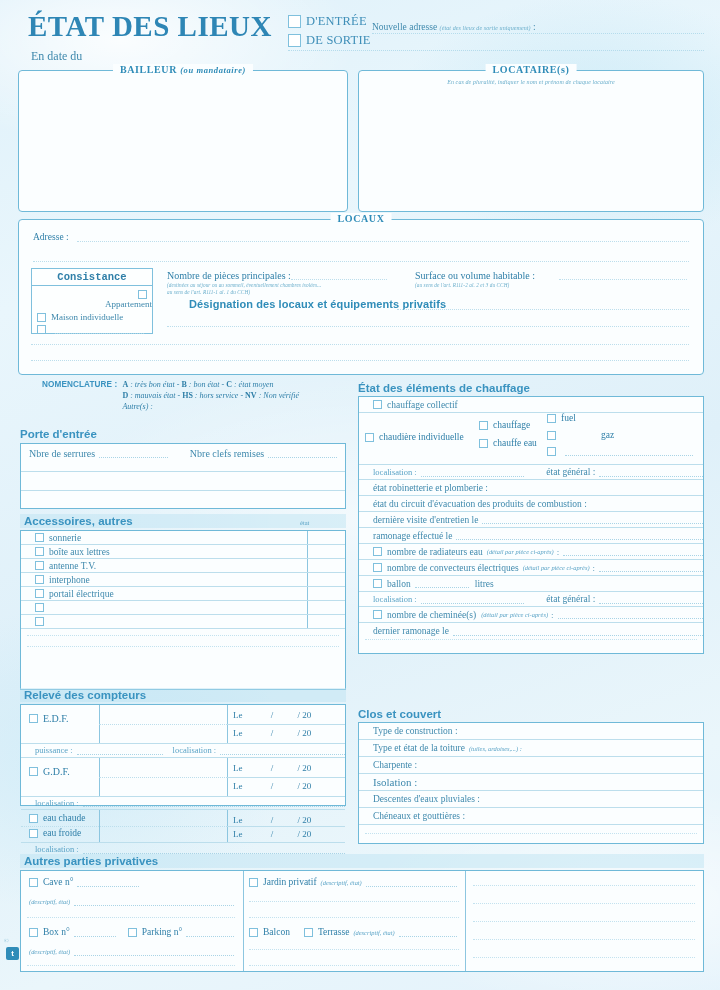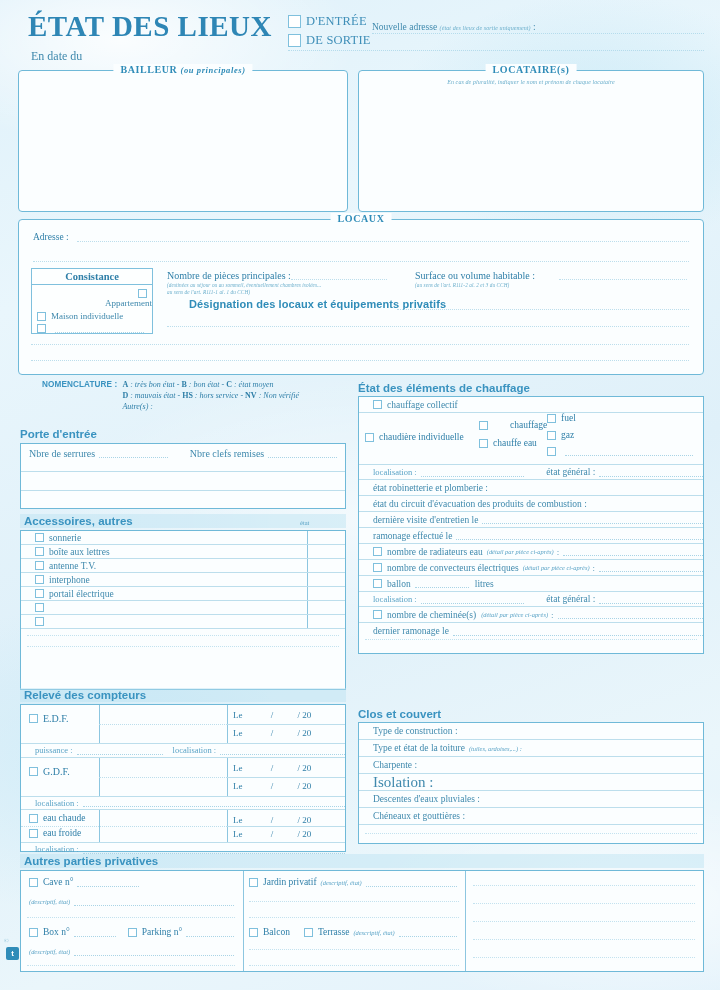--- a/index.html
+++ b/index.html
@@ -127,38 +127,38 @@
     <span>Nouvelle adresse</span>
     <span class="tiny" style="font-size:6px;">(état des lieux de sortie uniquement)</span>
     <span>:</span>
   </div>
   <div class="hdr-ruleA"></div>
   <div class="hdr-ruleB"></div>
 
   <div class="framed" style="left:18px; top:70px; width:330px; height:142px;">
     <div class="cap">
       <span>BAILLEUR</span>
-      <span class="ital">(ou principales)</span>
+      <span class="ital">(ou mandataire)</span>
     </div>
   </div>
 
   <div class="framed" style="left:358px; top:70px; width:346px; height:142px;">
     <div class="cap">LOCATAIRE(s)</div>
     <div class="tiny" style="position:absolute; top:8px; left:0; right:0; text-align:center; font-size:6px;">En cas de pluralité, indiquer le nom et prénom de chaque locataire</div>
   </div>
 
   <div class="framed" style="left:18px; top:219px; width:686px; height:156px;">
     <div class="cap">LOCAUX</div>
 
     <div style="position:absolute; left:14px; top:12px; font-size:9.5px;">Adresse :</div>
     <div style="position:absolute; left:58px; top:21px; right:14px; border-bottom:1px dotted #bcdeec;"></div>
     <div style="position:absolute; left:14px; top:41px; right:14px; border-bottom:1px dotted #bcdeec;"></div>
 
     <div style="position:absolute; left:12px; top:48px; width:122px; height:66px; border:1.2px solid #7fc0dd; background:#fdffff;">
-      <div style="text-align:center; font-weight:bold; font-size:10.5px; padding-top:2px; border-bottom:1.2px solid #7fc0dd; padding-bottom:2px;">Consistance</div>
+      <div style="text-align:center; font-weight:bold; font-size:10.5px; padding-top:2px; border-bottom:1.2px solid #7fc0dd; padding-bottom:2px;font-family:Liberation Mono, monospace;">Consistance</div>
       <div style="display:flex; align-items:flex-end; padding:4px 0 0 5px;flex-direction:column;">
         <span class="cb"></span>
         <span class="lbl-s">Appartement</span>
       </div>
       <div style="display:flex; align-items:center; padding:3px 0 0 5px;">
         <span class="cb"></span>
         <span class="lbl-s">Maison individuelle</span>
       </div>
       <div style="display:flex; align-items:center; padding:3px 8px 0 5px;">
         <span class="cb"></span>
@@ -251,35 +251,35 @@
     <div class="row" style="top:0; height:16px;">
       <span class="cb"></span>
       <span>chauffage collectif</span>
     </div>
 
     <div style="position:absolute; top:16px; left:0; right:0; height:52px; border-bottom:1px solid #bcdeec;">
       <div style="position:absolute; left:6px; top:19px; display:flex; align-items:center;">
         <span class="cb"></span>
         <span style="font-size:9.5px;">chaudière individuelle</span>
       </div>
-      <div style="position:absolute; left:120px; top:7px; display:flex; align-items:center;gap:17px;">
+      <div style="position:absolute; left:120px; top:7px; display:flex; align-items:center;">
         <span class="cb"></span>
         <span style="font-size:9.5px;">chauffage</span>
       </div>
       <div style="position:absolute; left:120px; top:25px; display:flex; align-items:center;">
         <span class="cb"></span>
         <span style="font-size:9.5px;">chauffe eau</span>
       </div>
       <div style="position:absolute; left:188px; top:0px; display:flex; align-items:center;">
         <span class="cb"></span>
         <span style="font-size:9.5px;">fuel</span>
       </div>
       <div style="position:absolute; left:188px; top:17px; display:flex; align-items:center;">
         <span class="cb"></span>
-        <span style="font-size:9.5px;">gaz</span>
+        <span style="font-size:9.5px;margin-left:40px;">gaz</span>
       </div>
       <div style="position:absolute; left:188px; top:34px; right:10px; display:flex; align-items:center;">
         <span class="cb"></span>
         <span class="fill"></span>
       </div>
     </div>
 
     <div class="row" style="top:68px; height:15px;">
       <span class="sm" style="font-style:normal; font-size:8.5px;">localisation :</span>
       <span class="fill" style="max-width:110px;"></span>
@@ -336,21 +336,21 @@
       <span class="fill"></span>
     </div>
     <div class="row" style="top:226px; height:16px; border-bottom:none;">
       <span style="font-size:9.5px; white-space:nowrap;">dernier ramonage le</span>
       <span class="fill"></span>
     </div>
     <div class="hline" style="left:6px; right:6px; top:242px; border-top:1px dotted #c3e2ef;"></div>
   </div>
 
   <div class="bar" style="left:20px; top:688px; width:326px; background:rgba(186,226,242,.45); padding:1px 4px;">Relevé des compteurs</div>
-  <div class="box" style="left:20px; top:704px; width:326px; height:148px;text-decoration:underline;">
+  <div class="box" style="left:20px; top:704px; width:326px; height:102px;text-decoration:underline;">
 
     <div class="vline" style="left:78px; top:0; height:38px;"></div>
     <div class="vline" style="left:206px; top:0; height:38px;"></div>
     <div style="position:absolute; left:8px; top:8px; display:flex; align-items:center;">
       <span class="cb"></span>
       <span style="font-size:10px;">E.D.F.</span>
     </div>
     <div class="hline" style="left:78px; width:128px; top:19px; border-top:1px dotted #bcdeec;"></div>
     <div class="hline" style="left:78px; width:128px; top:38px;"></div>
     <div style="position:absolute; left:212px; top:5px; font-size:9px;">
@@ -433,21 +433,21 @@
       <span style="font-size:9.5px;">Type de construction :</span>
     </div>
     <div class="row" style="top:17px; height:17px;">
       <span style="font-size:9.5px;">Type et état de la toiture</span>
       <span class="sm" style="margin-left:4px;">(tuiles, ardoises,...) :</span>
     </div>
     <div class="row" style="top:34px; height:17px;">
       <span style="font-size:9.5px;">Charpente :</span>
     </div>
     <div class="row" style="top:51px; height:17px;">
-      <span style="font-size:15px;">Isolation :</span>
+      <span style="font-size:11px;">Isolation :</span>
     </div>
     <div class="row" style="top:68px; height:17px;">
       <span style="font-size:9.5px;">Descentes d'eaux pluviales :</span>
     </div>
     <div class="row" style="top:85px; height:17px;">
       <span style="font-size:9.5px;">Chéneaux et gouttières :</span>
     </div>
     <div class="hline" style="left:6px; right:6px; top:110px; border-top:1px dotted #c3e2ef;"></div>
   </div>
 

